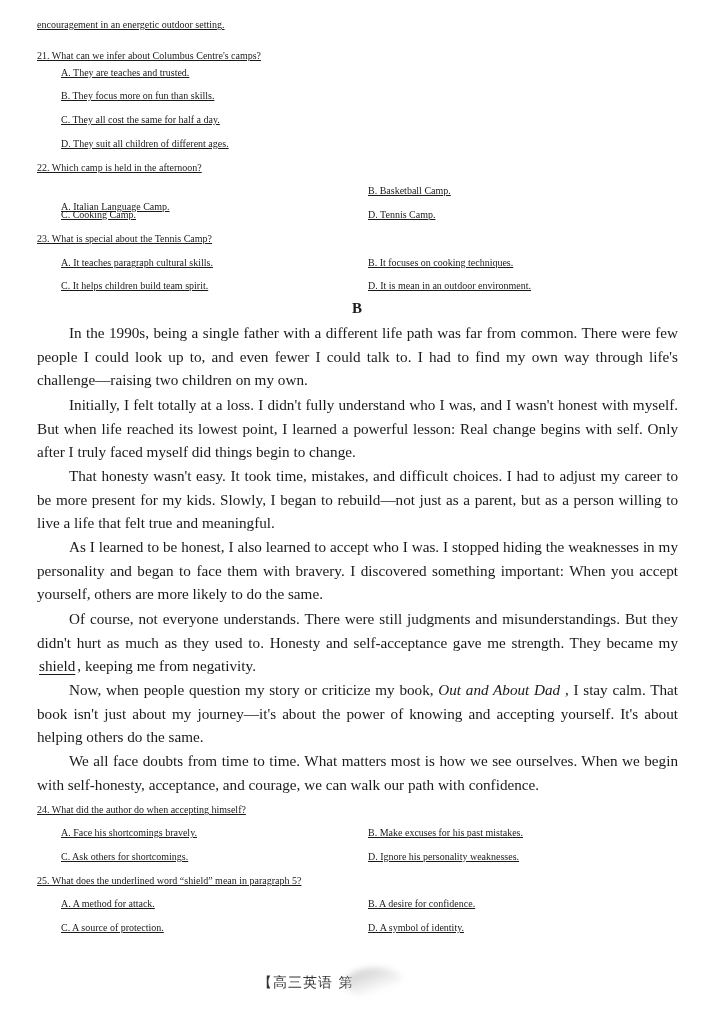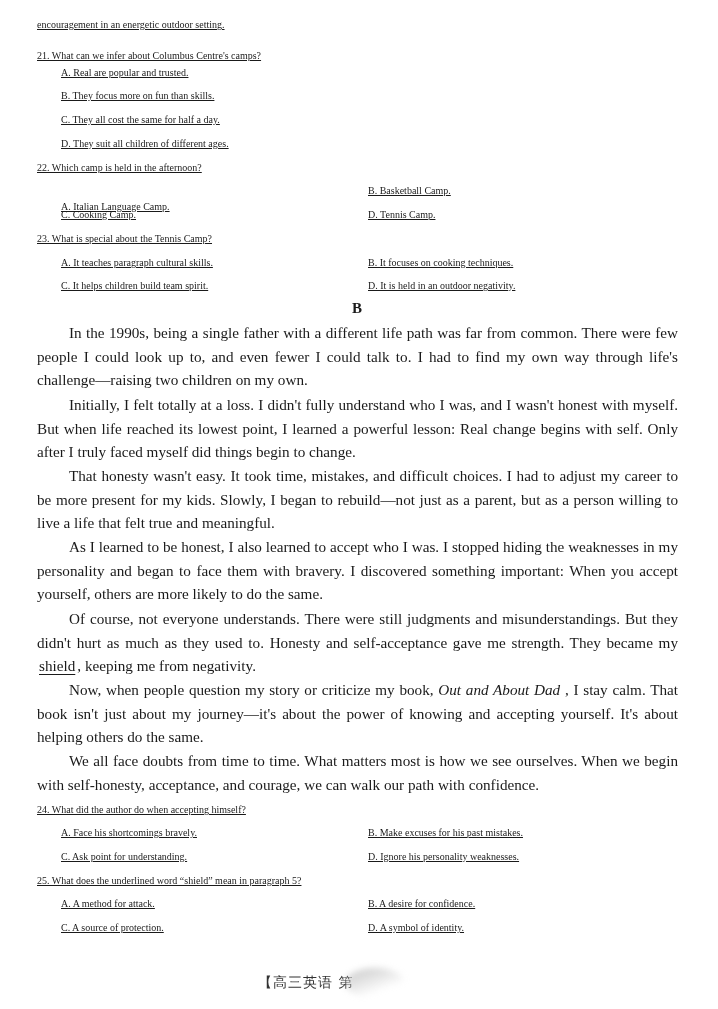--- a/index.html
+++ b/index.html
@@ -17,60 +17,60 @@
   .smudge { position: absolute; left: 345px; top: 968px; width: 60px; height: 30px;
             background: linear-gradient(160deg, rgba(190,190,190,0.9), rgba(255,255,255,0) 70%); border-radius: 50%; filter: blur(3px); }
 </style>
 </head>
 <body>
 
 <div class="line" style="top:15px">encouragement in an energetic outdoor setting.</div>
 
 <div>
   <div class="line" style="top:46px">21. What can we infer about Columbus Centre's camps?</div>
-  <div class="line opt" style="top:63px">A. Real are popular and trusted.</div>
+  <div class="line opt" style="top:63px">A. They are teaches and trusted.</div>
   <div class="line opt" style="top:86px">B. They focus more on fun than skills.</div>
   <div class="line opt" style="top:110px">C. They all cost the same for half a day.</div>
   <div class="line opt" style="top:134px">D. They suit all children of different ages.</div>
 </div>
 
 <div>
   <div class="line" style="top:158px">22. Which camp is held in the afternoon?</div>
   <div class="line opt" style="top:197px">A. Italian Language Camp.</div>
   <div class="line opt2" style="top:181px">B. Basketball Camp.</div>
   <div class="line opt" style="top:205px">C. Cooking Camp.</div>
   <div class="line opt2" style="top:205px">D. Tennis Camp.</div>
 </div>
 
 <div>
   <div class="line" style="top:229px">23. What is special about the Tennis Camp?</div>
   <div class="line opt" style="top:253px">A. It teaches paragraph cultural skills.</div>
   <div class="line opt2" style="top:253px">B. It focuses on cooking techniques.</div>
   <div class="line opt" style="top:276px">C. It helps children build team spirit.</div>
-  <div class="line opt2" style="top:276px">D. It is held in an outdoor negativity.</div>
+  <div class="line opt2" style="top:276px">D. It is mean in an outdoor environment.</div>
 </div>
 
 <div class="heading" style="top:300px">B</div>
 
 <div class="para" style="top:321px">In the 1990s, being a single father with a different life path was far from common. There were few people I could look up to, and even fewer I could talk to. I had to find my own way through life's challenge—raising two children on my own.</div>
 <div class="para" style="top:393px">Initially, I felt totally at a loss. I didn't fully understand who I was, and I wasn't honest with myself. But when life reached its lowest point, I learned a powerful lesson: Real change begins with self. Only after I truly faced myself did things begin to change.</div>
 <div class="para" style="top:464px">That honesty wasn't easy. It took time, mistakes, and difficult choices. I had to adjust my career to be more present for my kids. Slowly, I began to rebuild—not just as a parent, but as a person willing to live a life that felt true and meaningful.</div>
 <div class="para" style="top:535px">As I learned to be honest, I also learned to accept who I was. I stopped hiding the weaknesses in my personality and began to face them with bravery. I discovered something important: When you accept yourself, others are more likely to do the same.</div>
 
 <div class="para" style="top:607px"><span>Of course, not everyone understands. There were still judgments and misunderstandings. But they didn't hurt as much as they used to. Honesty and self-acceptance gave me strength. They became my </span><span class="u">shield</span><span>, keeping me from negativity.</span></div>
 
 <div class="para" style="top:678px"><span>Now, when people question my story or criticize my book, </span><i>Out and About Dad</i><span> , I stay calm. That book isn't just about my journey—it's about the power of knowing and accepting yourself. It's about helping others do the same.</span></div>
 
 <div class="para" style="top:749px">We all face doubts from time to time. What matters most is how we see ourselves. When we begin with self-honesty, acceptance, and courage, we can walk our path with confidence.</div>
 
 <div>
   <div class="line" style="top:800px">24. What did the author do when accepting himself?</div>
   <div class="line opt" style="top:823px">A. Face his shortcomings bravely.</div>
   <div class="line opt2" style="top:823px">B. Make excuses for his past mistakes.</div>
-  <div class="line opt" style="top:847px">C. Ask point for understanding.</div>
+  <div class="line opt" style="top:847px">C. Ask others for shortcomings.</div>
   <div class="line opt2" style="top:847px">D. Ignore his personality weaknesses.</div>
 </div>
 
 <div>
   <div class="line" style="top:871px">25. What does the underlined word “shield” mean in paragraph 5?</div>
   <div class="line opt" style="top:894px">A. A method for attack.</div>
   <div class="line opt2" style="top:894px">B. A desire for confidence.</div>
   <div class="line opt" style="top:918px">C. A source of protection.</div>
   <div class="line opt2" style="top:918px">D. A symbol of identity.</div>
 </div>

